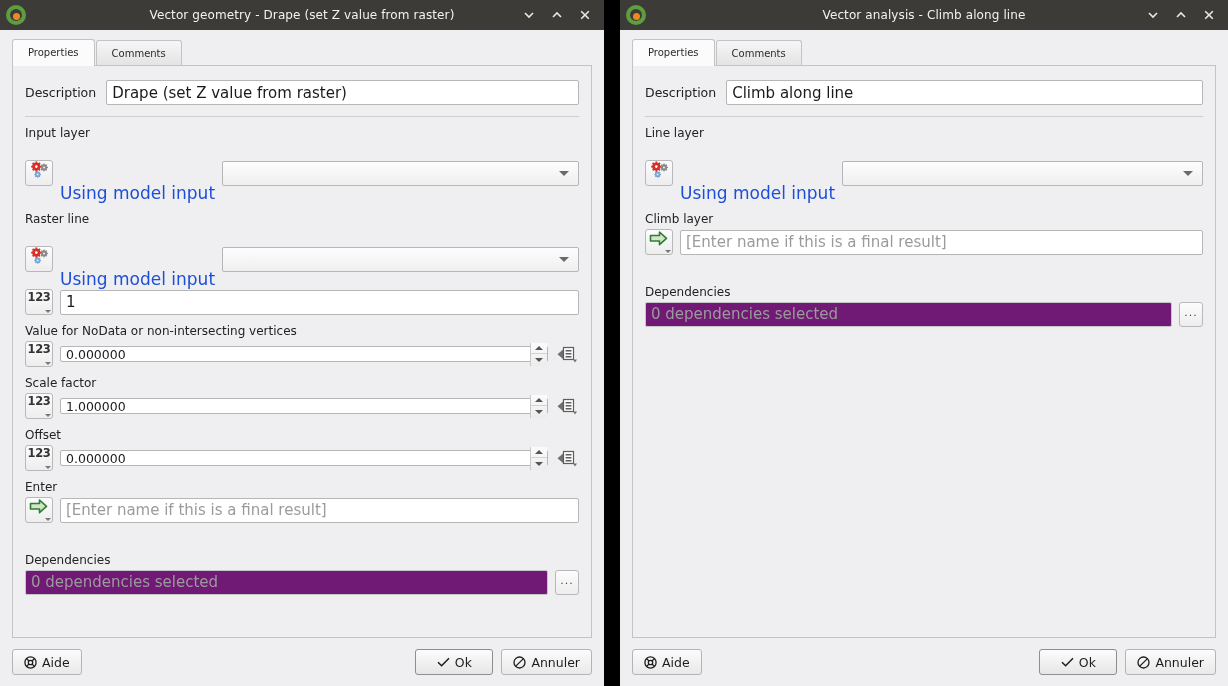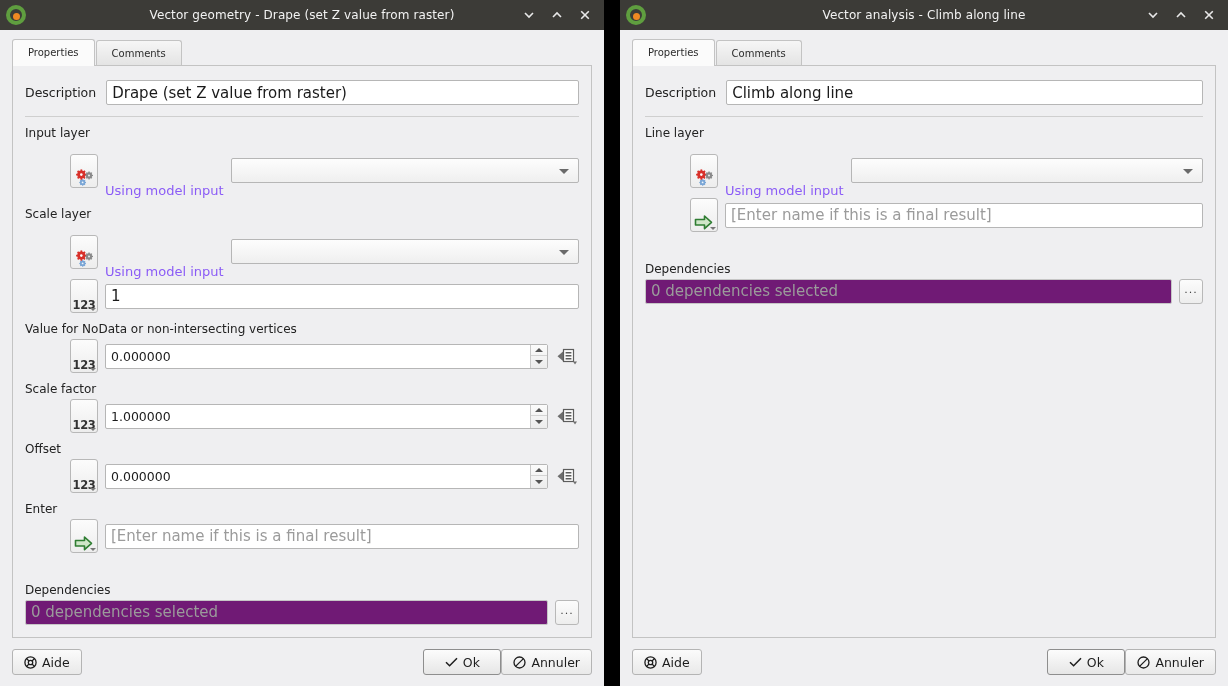--- a/index.html
+++ b/index.html
@@ -159,48 +159,47 @@
   }
 
   .field-row {
     display: flex;
     align-items: center;
     gap: 7px;
   }
 
   
   .iconbtn {
-    width: 28px; height: 34px;
+    width: 28px; height: 26px;
     border: 1px solid #b8b8b8;
     border-radius: 3px;
     background: linear-gradient(#fcfcfc, #ededed);
-    display: flex; align-items: flex-end; justify-content: center;
+    display: flex; align-items: flex-start; justify-content: center;
     flex: 0 0 28px;
     position: relative;
-    margin-left: 45px;
   }
   .iconbtn .caret {
     position: absolute;
     right: 1px; bottom: 1px;
     width: 0; height: 0;
     border-left: 3px solid transparent;
     border-right: 3px solid transparent;
     border-top: 3px solid #777;
   }
   .num123 {
     font-family: "DejaVu Sans", "Liberation Sans", sans-serif;
     font-size: 11.5px;
     font-weight: 700;
     color: #333;
     letter-spacing: -.3px;
   }
 
   .usingmodel {
-    font-size: 13px;
-    color: #8b5cf6;
+    font-size: 17px;
+    color: #1d4ed8;
     white-space: nowrap;
     margin-top: 40px;
   }
 
   
   .combo {
     flex: 1 1 auto;
     height: 25px;
     border: 1px solid #b6b6b6;
     border-radius: 2px;
@@ -213,21 +212,21 @@
     margin-top: -2px;
     width: 0; height: 0;
     border-left: 5px solid transparent;
     border-right: 5px solid transparent;
     border-top: 5px solid #6a6a6a;
   }
 
   
   .spin {
     flex: 1 1 auto;
-    height: 25px;
+    height: 16px;
     border: 1px solid #b6b6b6;
     border-radius: 2px;
     background: #fff;
     display: flex;
     align-items: center;
     position: relative;
   }
   .spin .val {
     flex: 1 1 auto;
     font-size: 12.5px;
@@ -279,20 +278,21 @@
     padding-bottom: 4px;
   }
 
   
   .buttonbar {
     flex: 0 0 auto;
     height: 48px;
     display: flex;
     align-items: center;
     padding: 0 12px;
+    gap: 8px;
   }
   .spacer { flex: 1 1 auto; }
   .btn {
     height: 26px;
     min-width: 64px;
     border: 1px solid #b4b4b4;
     border-radius: 3px;
     background: linear-gradient(#fbfbfb, #e9e9e9);
     font-size: 12.5px;
     color: #1d1d1d;
@@ -389,21 +389,21 @@
             <circle cx="7.6" cy="13.4" r="0.9" fill="#eef4fb"></circle>
           </svg>
         </div>
         <span class="usingmodel">Using model input</span>
         <div class="combo">
           <span></span>
           <div class="arrow"></div>
         </div>
       </div>
 
-      <div class="lbl-block">Scale layer</div>
+      <div class="lbl-block">Raster line</div>
       <div class="field-row">
         <div class="iconbtn">
           <svg class="gear-svg" width="19" height="18" viewBox="0 0 19 18">
             <g fill="#d8312a">
                 <circle cx="6.3" cy="5.6" r="4.1"></circle>
               <rect x="5.5" y="0.4" width="1.7" height="10.4"></rect>
               <rect x="1.1" y="4.8" width="10.4" height="1.7"></rect>
               <rect x="5.5" y="0.4" width="1.7" height="10.4" transform="rotate(45 6.35 5.6)"></rect>
               <rect x="1.1" y="4.8" width="10.4" height="1.7" transform="rotate(45 6.35 5.6)"></rect>
               </g>
@@ -649,20 +649,21 @@
             <circle cx="7.6" cy="13.4" r="0.9" fill="#eef4fb"></circle>
           </svg>
         </div>
         <span class="usingmodel">Using model input</span>
         <div class="combo">
           <span></span>
           <div class="arrow"></div>
         </div>
       </div>
 
+      <div class="lbl-block">Climb layer</div>
       <div class="field-row">
         <div class="iconbtn">
           <svg width="20" height="17" viewBox="0 0 20 17">
             <path d="M1.5 5.5 h9 V2 l7 6.3 l-7 6.3 V11 h-9 Z" fill="#cfe6c8" stroke="#2f7d32" stroke-width="1.6" stroke-linejoin="round"></path>
           </svg>
           <span class="caret"></span>
         </div>
         <input class="txt" style="flex: 1 1 auto;" placeholder="[Enter name if this is a final result]">
       </div>
 

